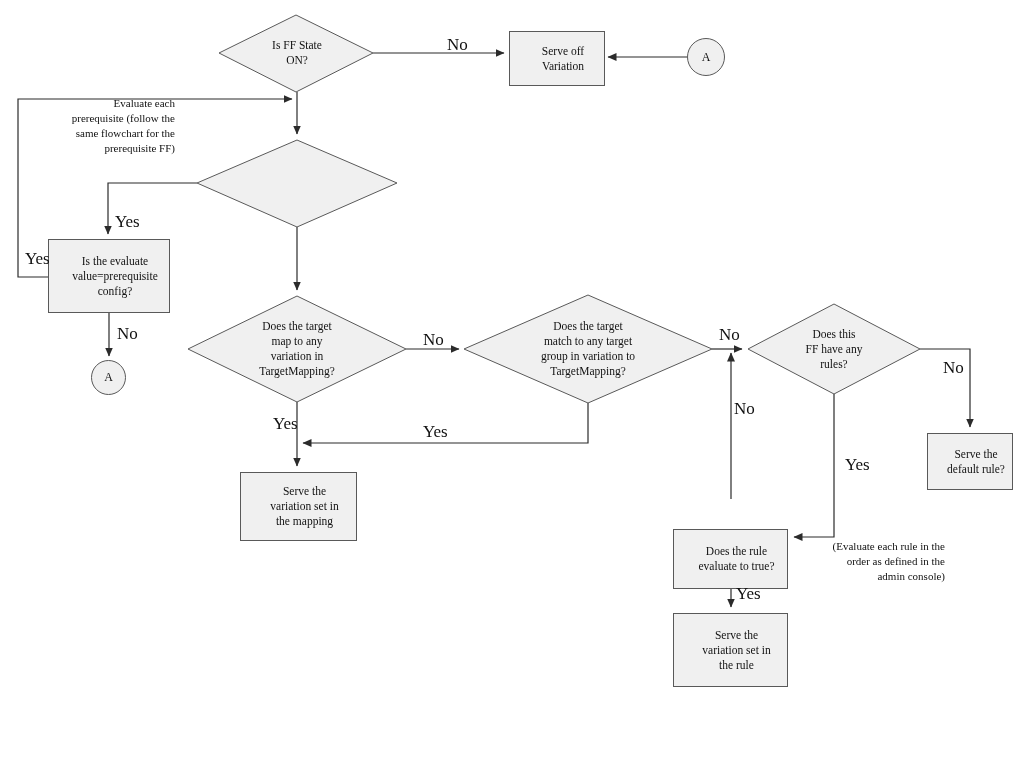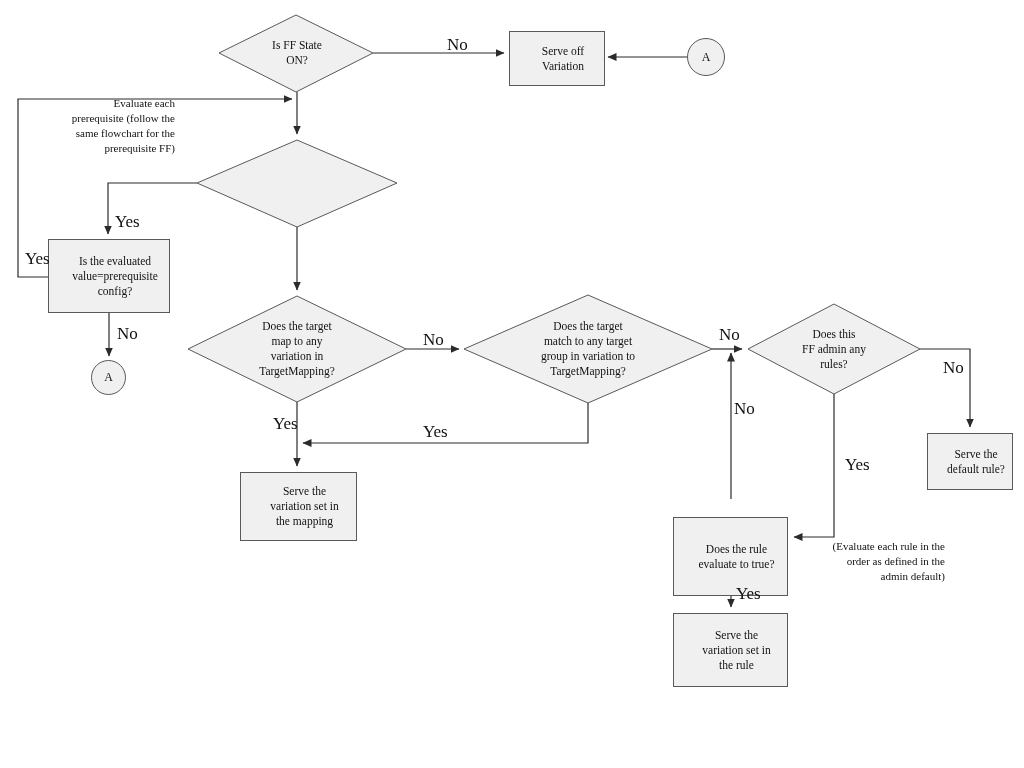--- a/index.html
+++ b/index.html
@@ -90,43 +90,43 @@
 TargetMapping?</span>
   </div>
   <div class="diamond-label" style="left:518px;top:318px;width:140px;height:62px">
     <span class="node-label">Does the target
 match to any target
 group in variation to
 TargetMapping?</span>
   </div>
   <div class="diamond-label" style="left:779px;top:326px;width:110px;height:47px">
     <span class="node-label">Does this
-FF admin any
+FF have any
 rules?</span>
   </div>
 
   <div class="box" style="left:509px;top:31px;width:96px;height:55px">
     <span class="node-label">Serve off
 Variation</span>
   </div>
   <div class="box" style="left:48px;top:239px;width:122px;height:74px">
-    <span class="node-label">Is the evaluated
+    <span class="node-label">Is the evaluate
 value=prerequisite
 config?</span>
   </div>
   <div class="box" style="left:240px;top:472px;width:117px;height:69px">
     <span class="node-label">Serve the
 variation set in
 the mapping</span>
   </div>
   <div class="box" style="left:927px;top:433px;width:86px;height:57px">
     <span class="node-label">Serve the
 default rule?</span>
   </div>
-  <div class="box" style="left:673px;top:517px;width:115px;height:79px">
+  <div class="box" style="left:673px;top:529px;width:115px;height:60px">
     <span class="node-label">Does the rule
 evaluate to true?</span>
   </div>
   <div class="box" style="left:673px;top:613px;width:115px;height:74px">
     <span class="node-label">Serve the
 variation set in
 the rule</span>
   </div>
 
   <div class="circle" style="left:687px;top:38px;width:38px;height:38px">
@@ -148,15 +148,15 @@
   <div class="edge-label" style="left:943px;top:361px">No</div>
   <div class="edge-label" style="left:845px;top:458px">Yes</div>
   <div class="edge-label" style="left:736px;top:587px">Yes</div>
 
   <div class="note" style="left:20px;top:96px;width:155px">Evaluate each
 prerequisite (follow the
 same flowchart for the
 prerequisite FF)</div>
   <div class="note" style="left:795px;top:539px;width:150px">(Evaluate each rule in the
 order as defined in the
-admin default)</div>
+admin console)</div>
 
 </div>
 
 </body></html>

